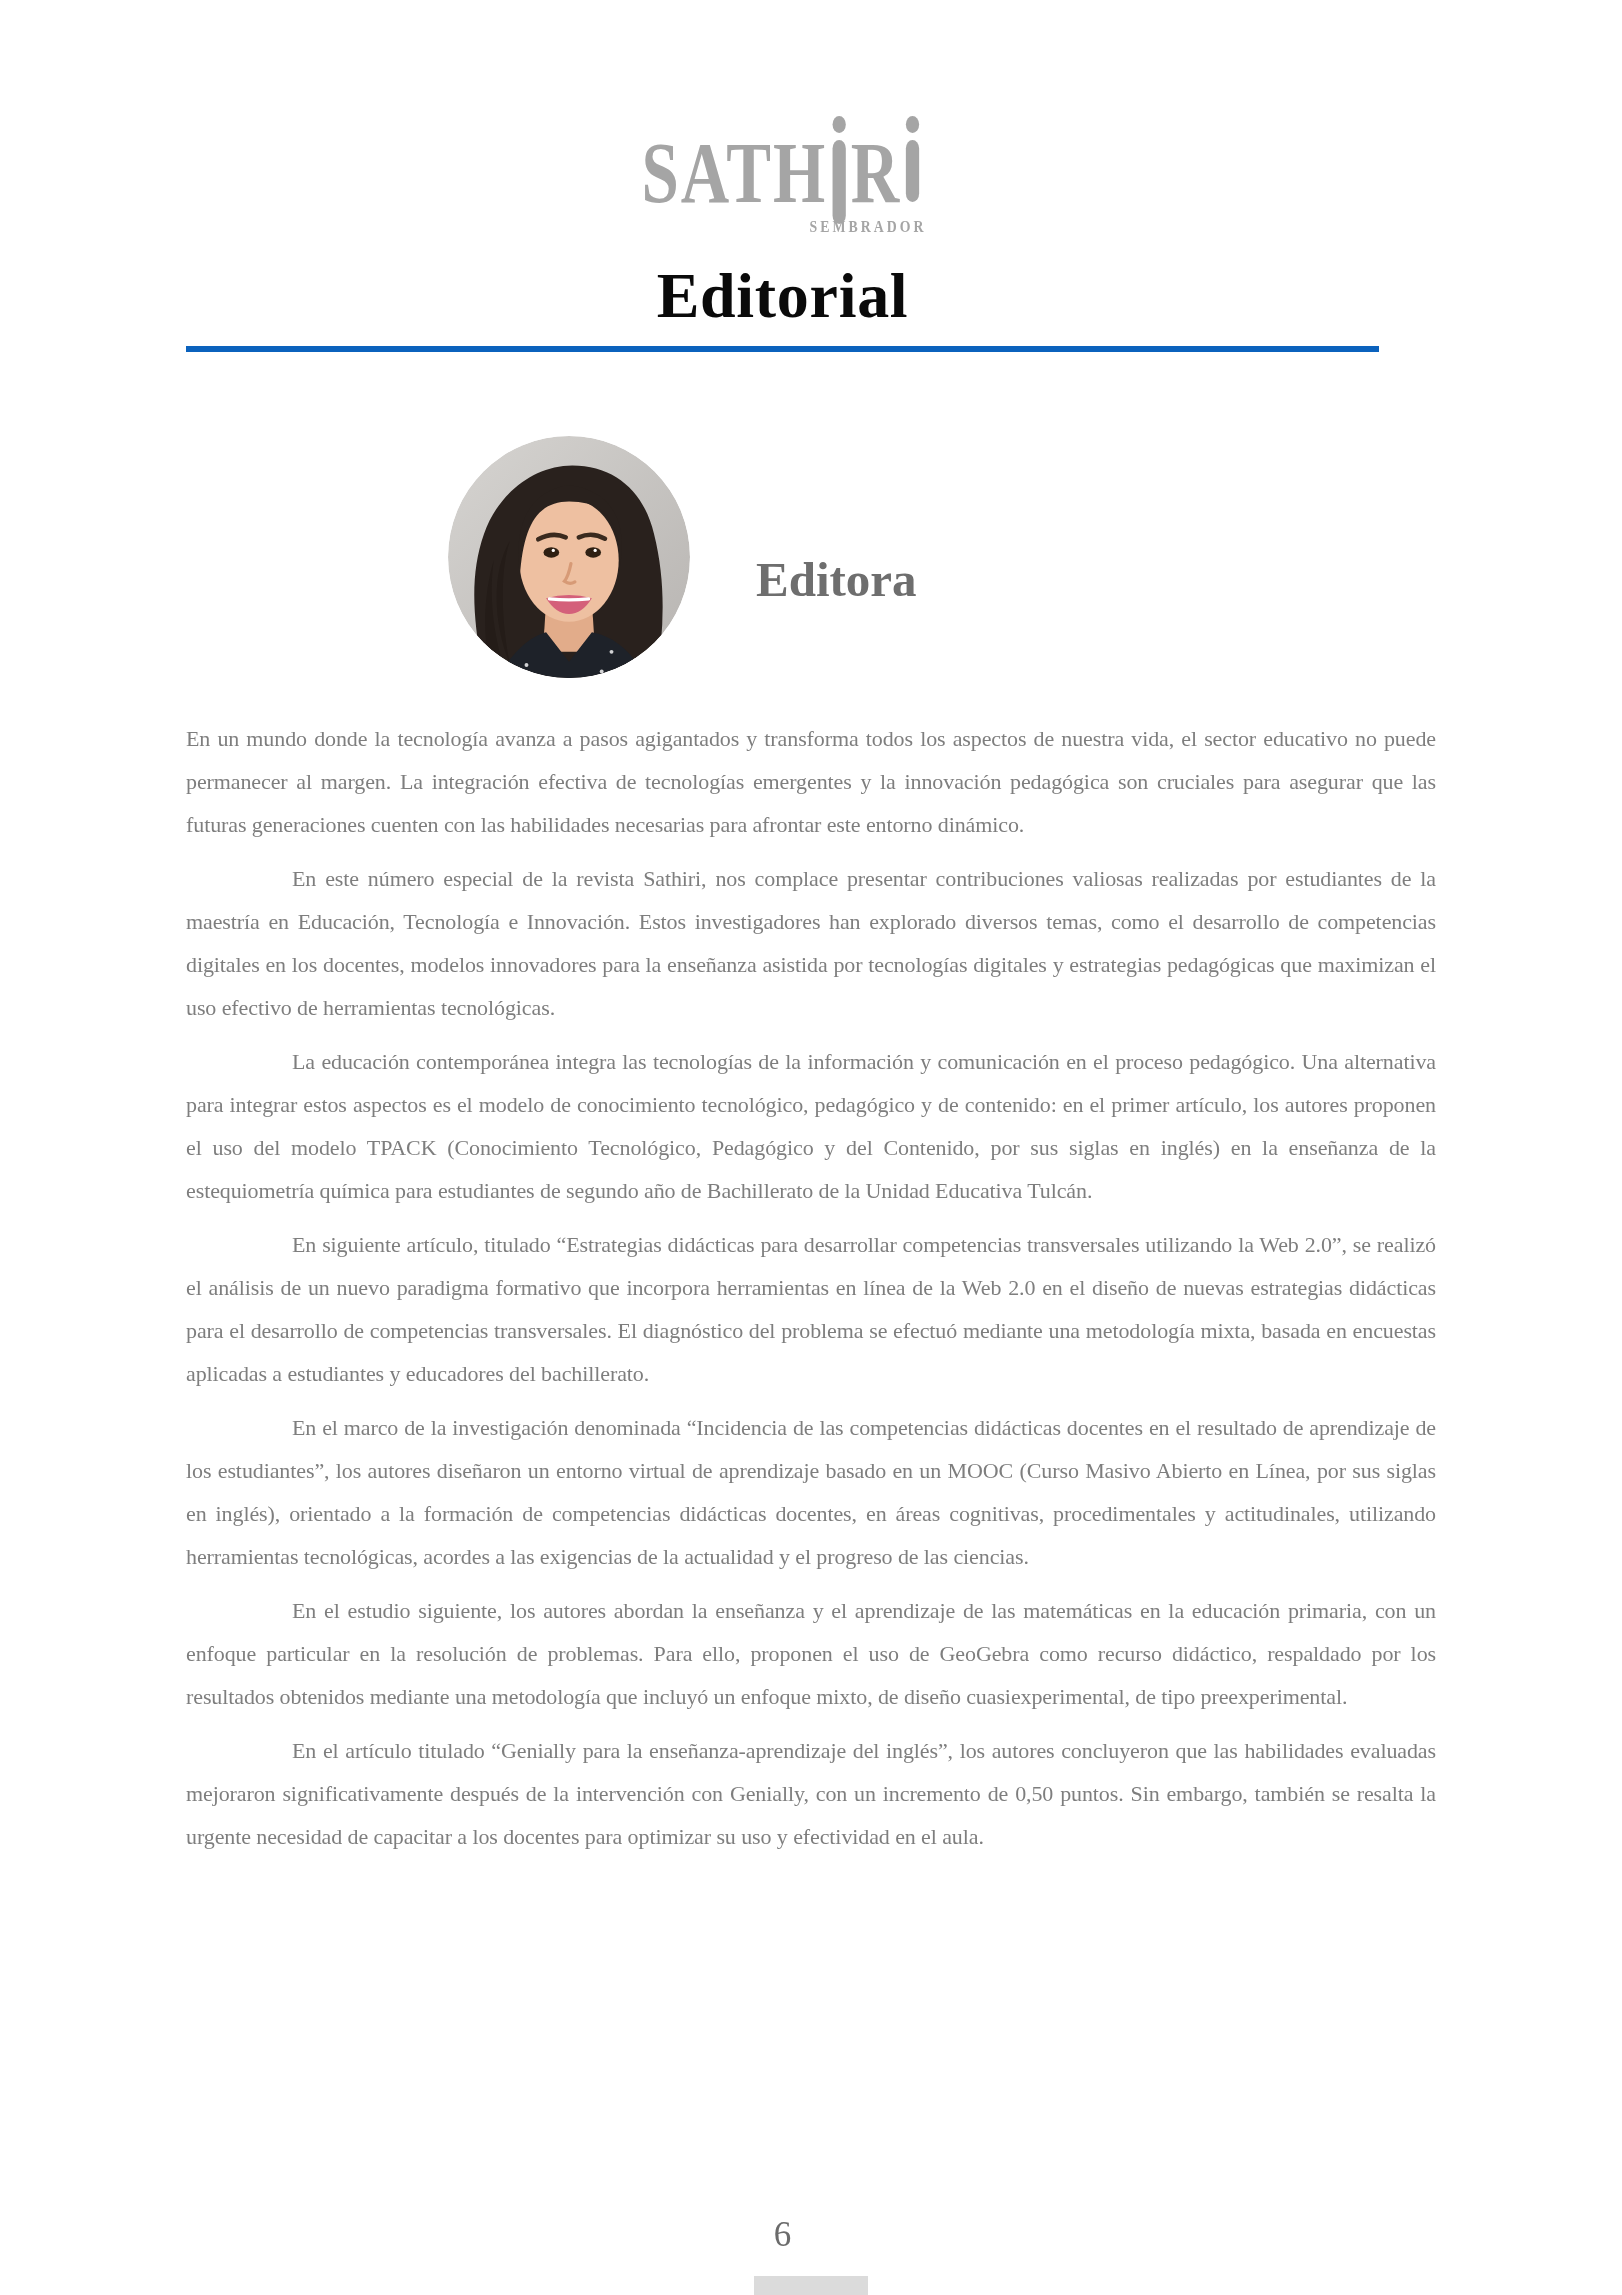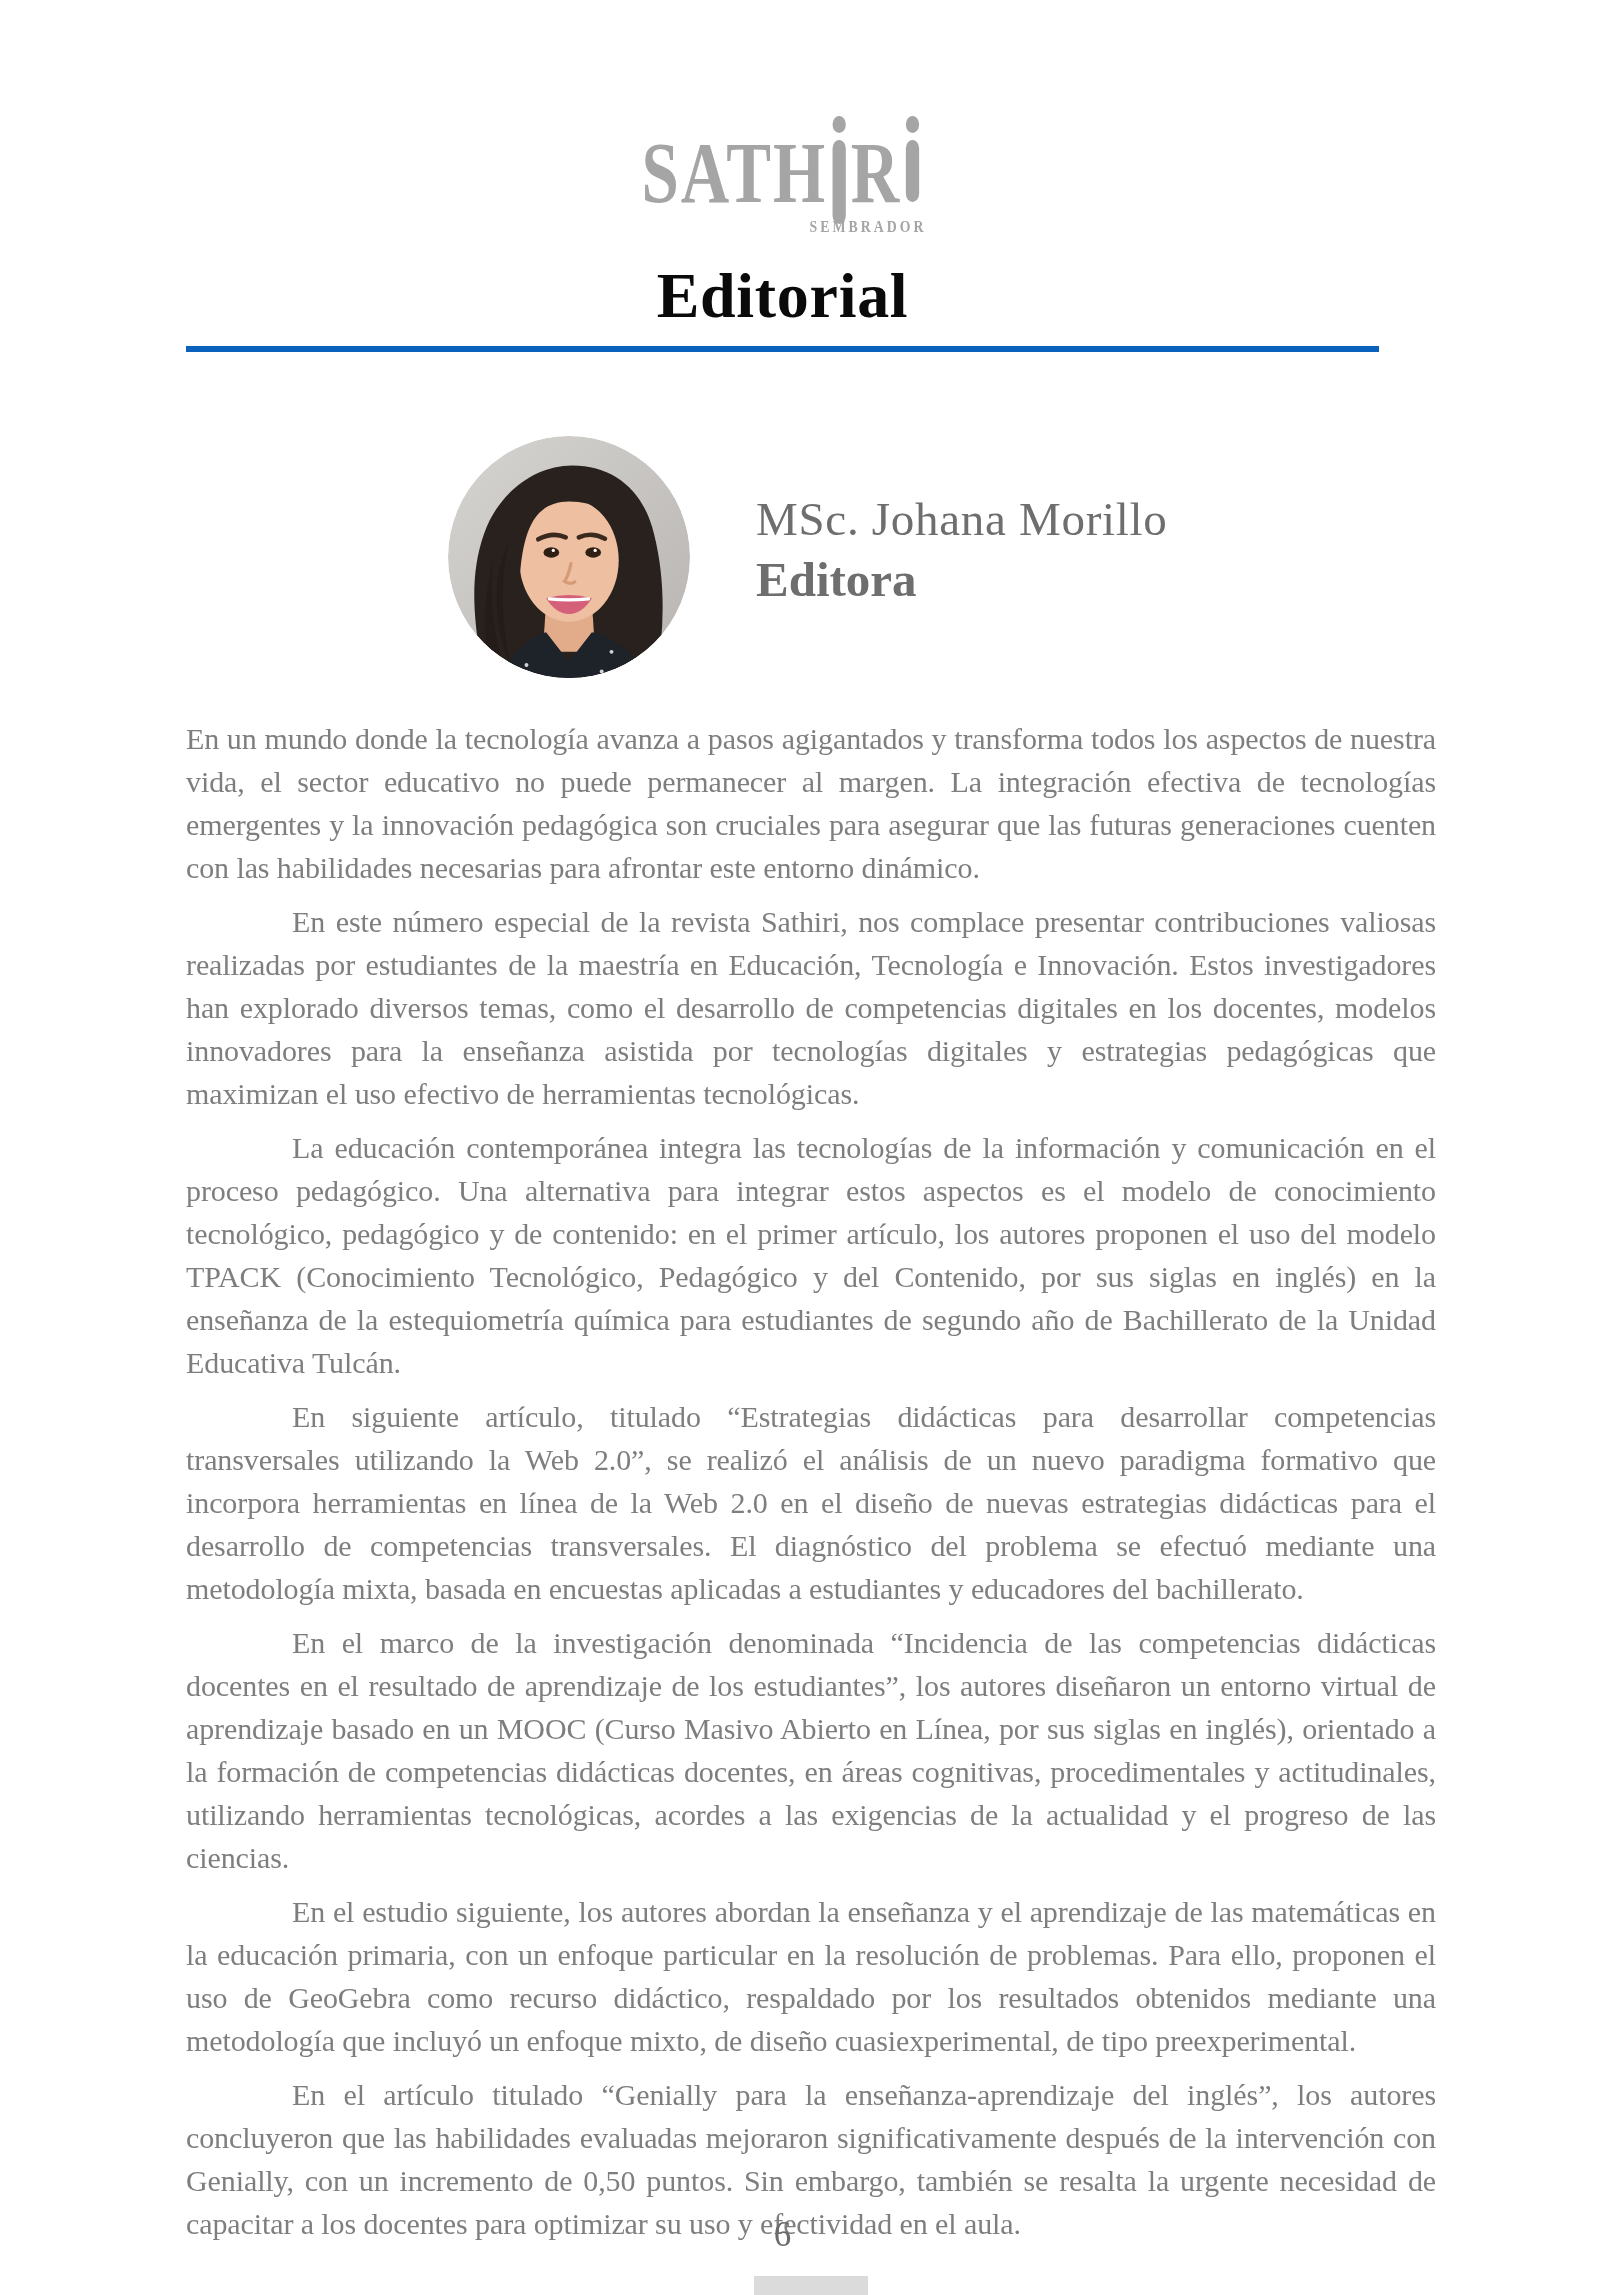--- a/index.html
+++ b/index.html
@@ -104,21 +104,21 @@
 
   
   .body-text{
     position:absolute;
     left:186px;top:717px;
     width:1250px;
     color:#7e7e7e;
   }
   .body-text p{
     margin:0 0 11px 0;
-    font-size:30px;
+    font-size:22px;
     line-height:43px;
     text-align:justify;
     letter-spacing:-0.1px;
   }
   .body-text p:not(.first){text-indent:106px;}
 
   
   .page-number{
     position:absolute;
     top:2215px;left:0;width:100%;
@@ -186,21 +186,20 @@
         <circle cx="225" cy="175" r="2.5" fill="#ffffff"></circle>
 
         <path d="M188,195 Q184,215 178,222 Q186,228 194,223" stroke="#d79a76" stroke-width="5" fill="none" stroke-linecap="round"></path>
 
         <path fill="#d4607a" d="M150,248 Q185,238 220,248 Q205,272 185,272 Q165,272 150,248 Z"></path>
         <path d="M155,249 Q185,252 215,249" stroke="#ffffff" stroke-width="5" fill="none" stroke-linecap="round"></path>
       </g>
     </svg>
   </div>
 
-  <div class="editor-name">MSc. Johana Morillo</div>
   <div class="editor-role">Editora</div>
 
   <div class="body-text">
       <p class="first">En un mundo donde la tecnología avanza a pasos agigantados y transforma todos los aspectos de nuestra vida, el sector educativo no puede permanecer al margen. La integración efectiva de tecnologías emergentes y la innovación pedagógica son cruciales para asegurar que las futuras generaciones cuenten con las habilidades necesarias para afrontar este entorno dinámico.</p>
       <p>En este número especial de la revista Sathiri, nos complace presentar contribuciones valiosas realizadas por estudiantes de la maestría en Educación, Tecnología e Innovación. Estos investigadores han explorado diversos temas, como el desarrollo de competencias digitales en los docentes, modelos innovadores para la enseñanza asistida por tecnologías digitales y estrategias pedagógicas que maximizan el uso efectivo de herramientas tecnológicas.</p>
       <p>La educación contemporánea integra las tecnologías de la información y comunicación en el proceso pedagógico. Una alternativa para integrar estos aspectos es el modelo de conocimiento tecnológico, pedagógico y de contenido: en el primer artículo, los autores proponen el uso del modelo TPACK (Conocimiento Tecnológico, Pedagógico y del Contenido, por sus siglas en inglés) en la enseñanza de la estequiometría química para estudiantes de segundo año de Bachillerato de la Unidad Educativa Tulcán.</p>
       <p>En siguiente artículo, titulado “Estrategias didácticas para desarrollar competencias transversales utilizando la Web 2.0”, se realizó el análisis de un nuevo paradigma formativo que incorpora herramientas en línea de la Web 2.0 en el diseño de nuevas estrategias didácticas para el desarrollo de competencias transversales. El diagnóstico del problema se efectuó mediante una metodología mixta, basada en encuestas aplicadas a estudiantes y educadores del bachillerato.</p>
       <p>En el marco de la investigación denominada “Incidencia de las competencias didácticas docentes en el resultado de aprendizaje de los estudiantes”, los autores diseñaron un entorno virtual de aprendizaje basado en un MOOC (Curso Masivo Abierto en Línea, por sus siglas en inglés), orientado a la formación de competencias didácticas docentes, en áreas cognitivas, procedimentales y actitudinales, utilizando herramientas tecnológicas, acordes a las exigencias de la actualidad y el progreso de las ciencias.</p>
       <p>En el estudio siguiente, los autores abordan la enseñanza y el aprendizaje de las matemáticas en la educación primaria, con un enfoque particular en la resolución de problemas. Para ello, proponen el uso de GeoGebra como recurso didáctico, respaldado por los resultados obtenidos mediante una metodología que incluyó un enfoque mixto, de diseño cuasiexperimental, de tipo preexperimental.</p>
       <p>En el artículo titulado “Genially para la enseñanza-aprendizaje del inglés”, los autores concluyeron que las habilidades evaluadas mejoraron significativamente después de la intervención con Genially, con un incremento de 0,50 puntos. Sin embargo, también se resalta la urgente necesidad de capacitar a los docentes para optimizar su uso y efectividad en el aula.</p>

